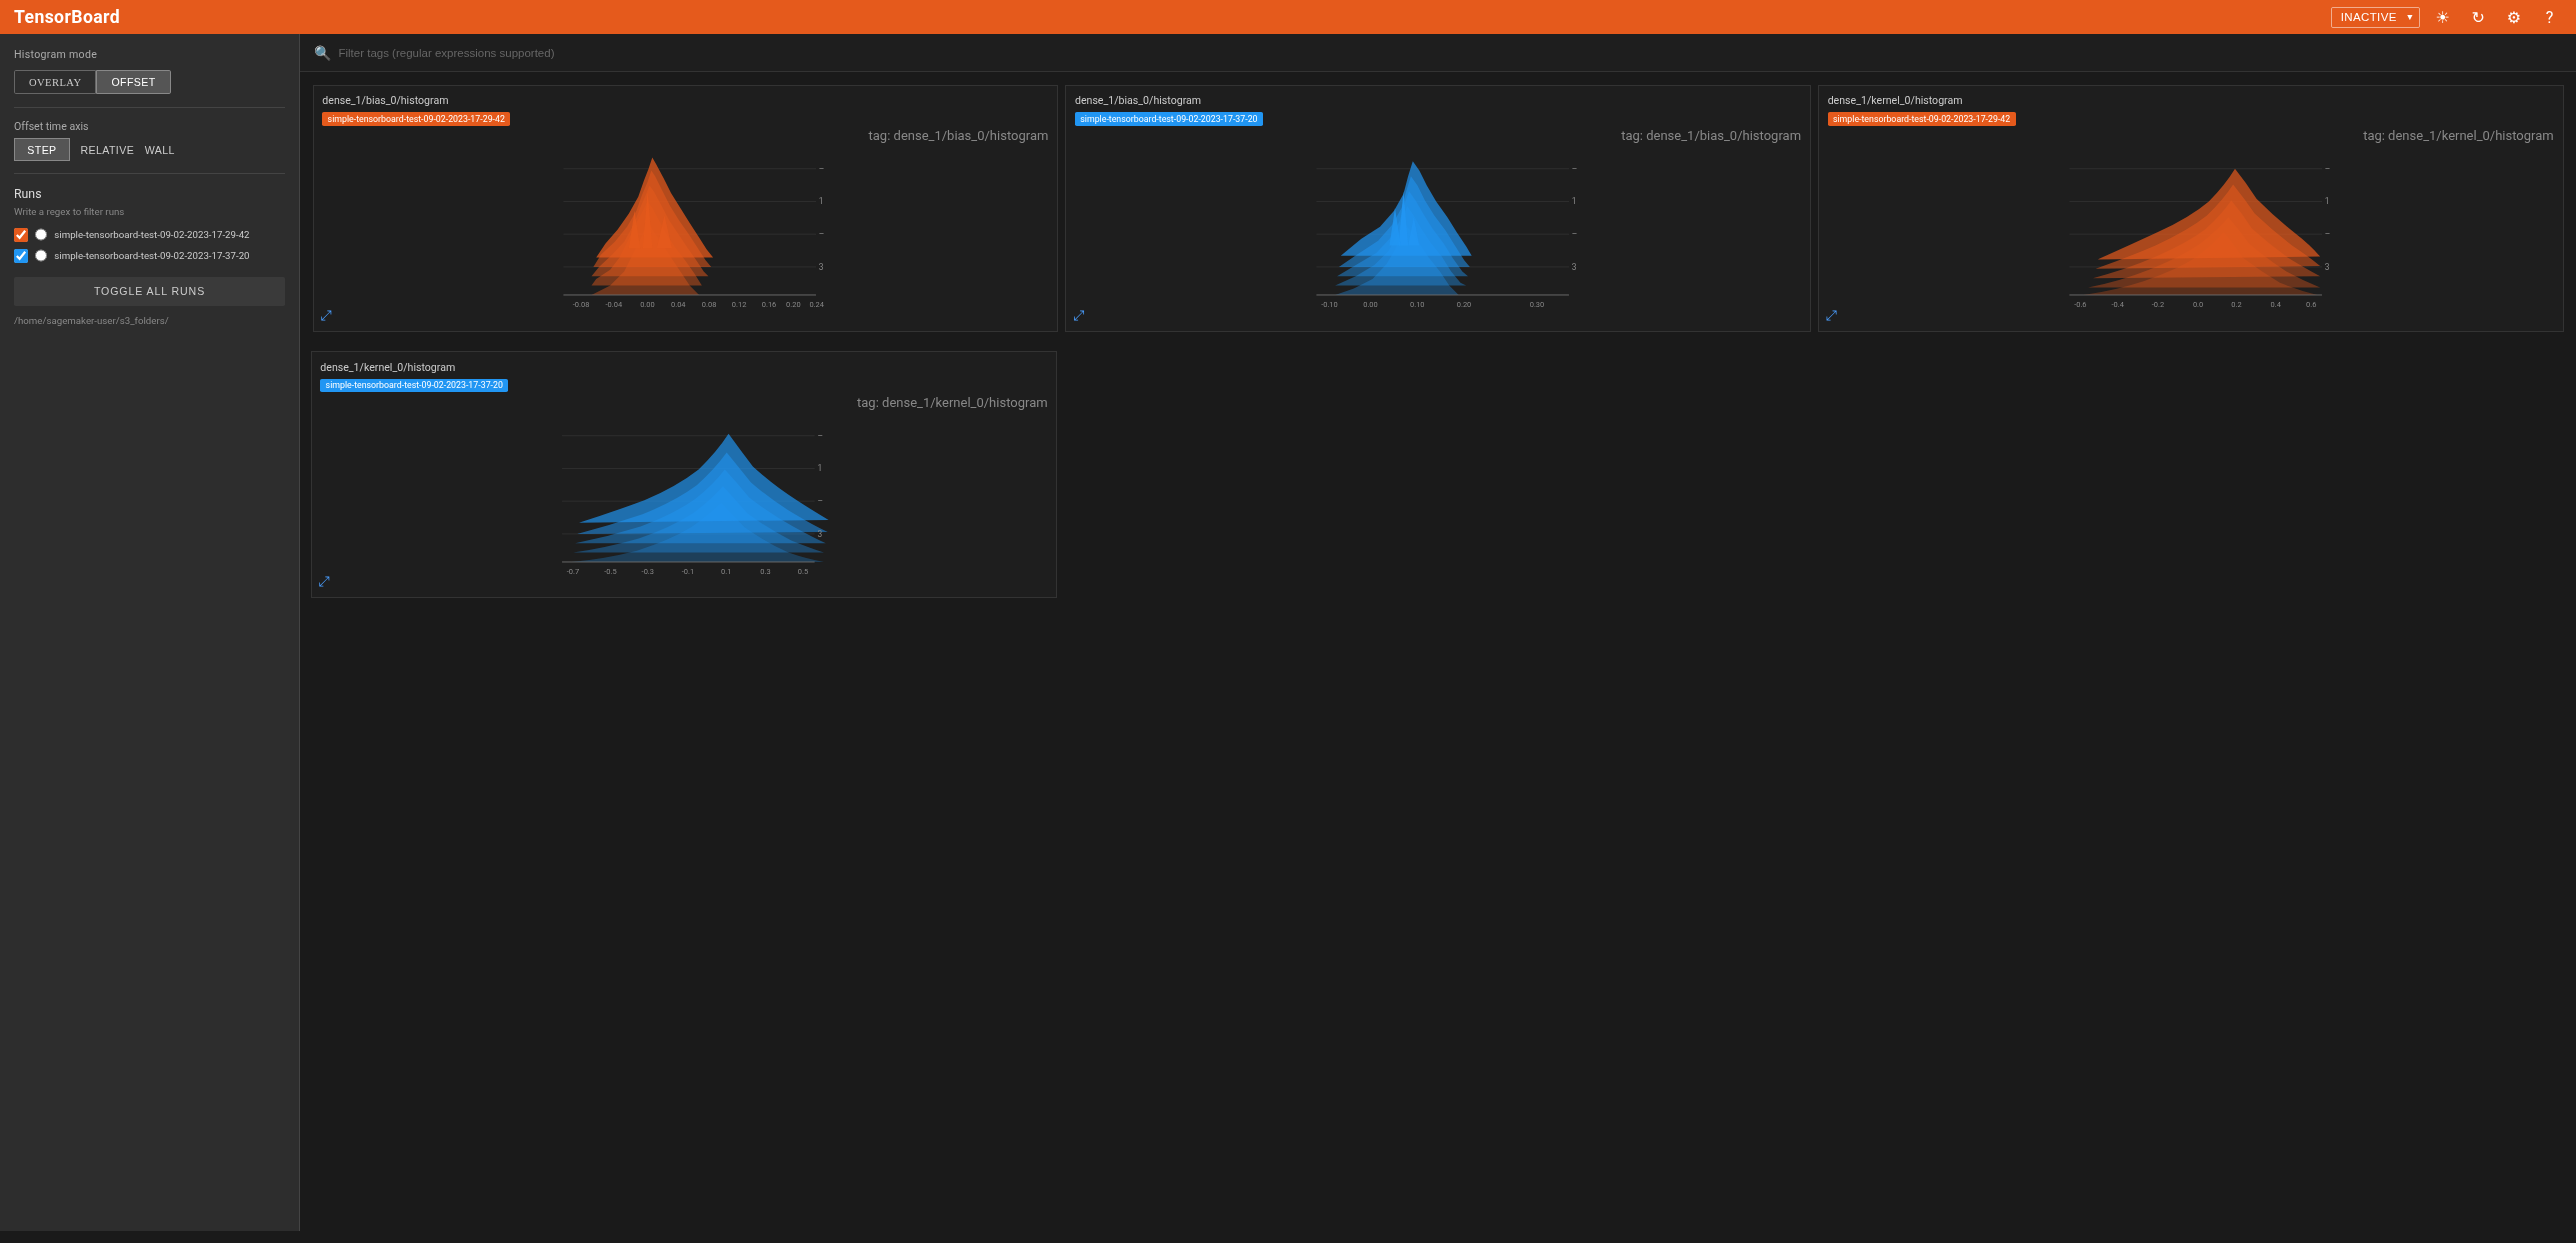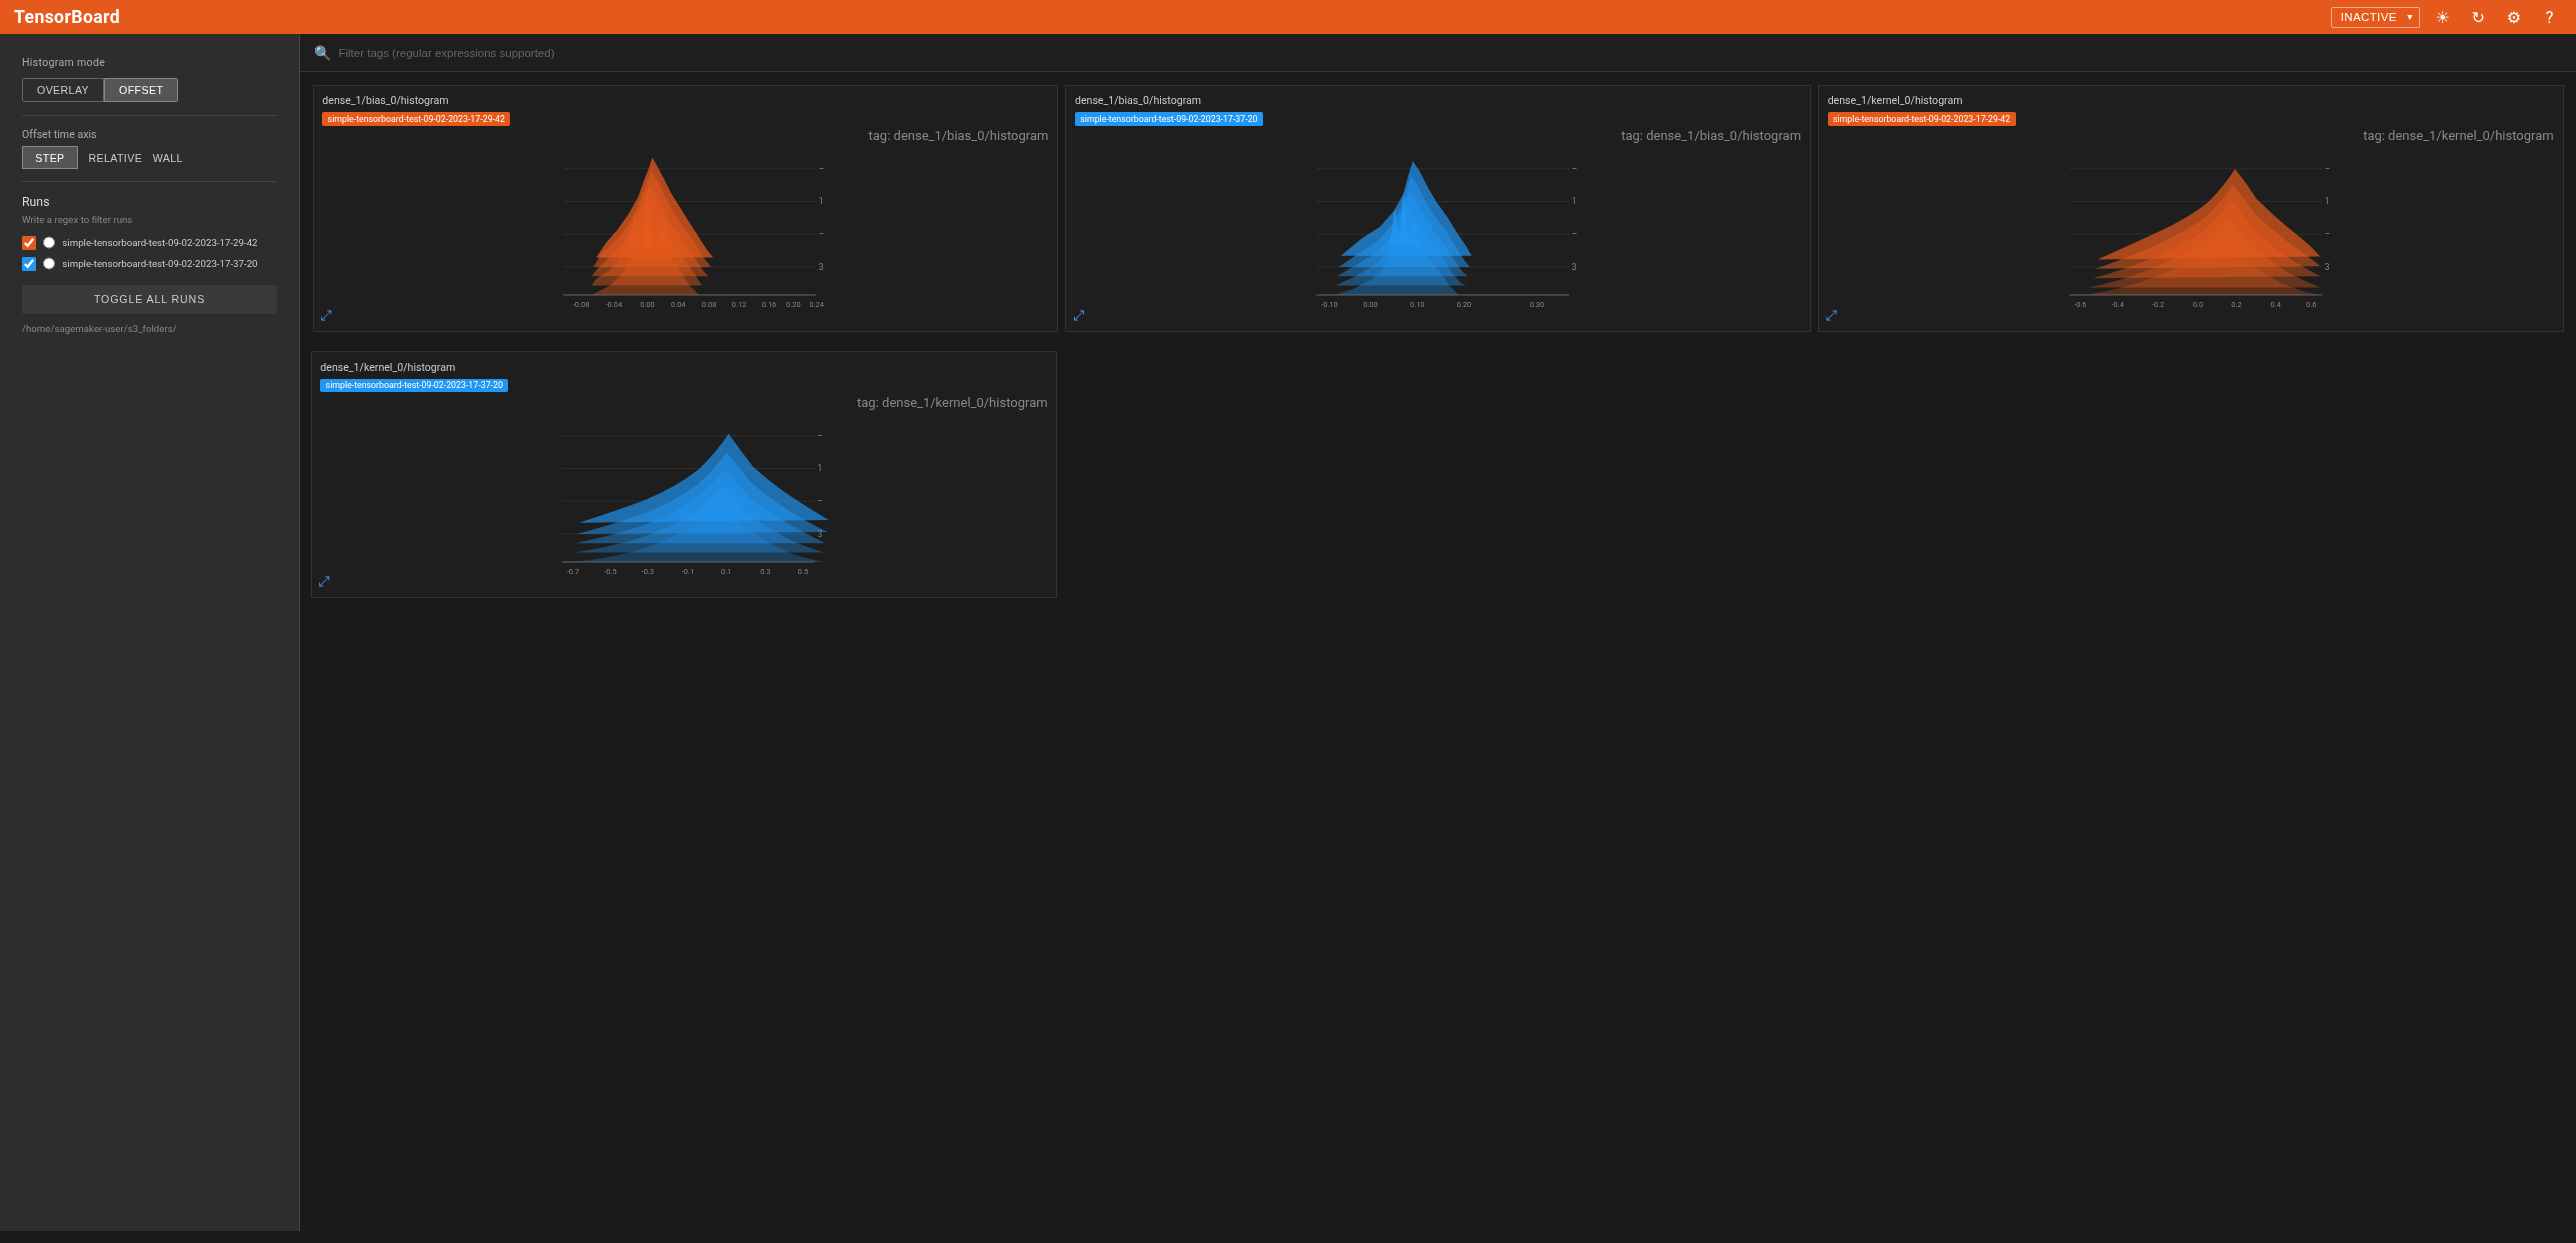--- a/index.html
+++ b/index.html
@@ -70,21 +70,21 @@
     #layout {
       display: flex;
       height: calc(100vh - 46px);
     }
 
     
     #sidebar {
       width: 300px;
       min-width: 300px;
       background: #2d2d2d;
-      padding: 22px;
+      padding: 14px;
       overflow-y: auto;
       border-right: 0.9px solid #444;
     }
     .sidebar-section-title {
       font-size: 10.6px;
       color: #aaa;
       margin-bottom: 8.8px;
       letter-spacing: 0.3px;
     }
     .mode-buttons {
@@ -100,21 +100,21 @@
       border: 0.9px solid #666;
       background: transparent;
       color: #ccc;
       text-transform: uppercase;
     }
     .mode-btn.active {
       background: #555;
       color: white;
       border-color: #888;
     }
-    .mode-btn:first-child { border-radius: 1.8px 0 0 1.8px; }
+    .mode-btn:first-child { border-radius: 1.8px 0 0 1.8px; font-family: Liberation Serif, serif; }
     .mode-btn:last-child { border-radius: 0 1.8px 1.8px 0; }
 
     .divider { border: none; border-top: 0.9px solid #444; margin: 12.3px 0; }
 
     .sidebar-section-title2 {
       font-size: 10.6px;
       color: #aaa;
       margin-bottom: 5.3px;
     }
     .time-axis-buttons {

